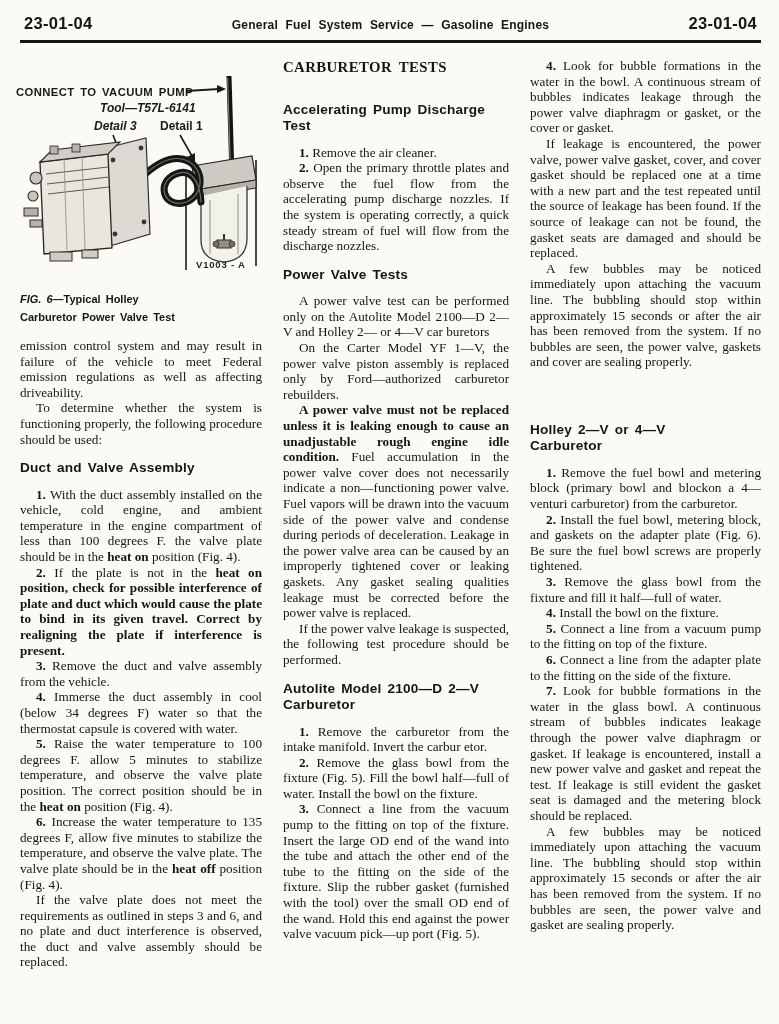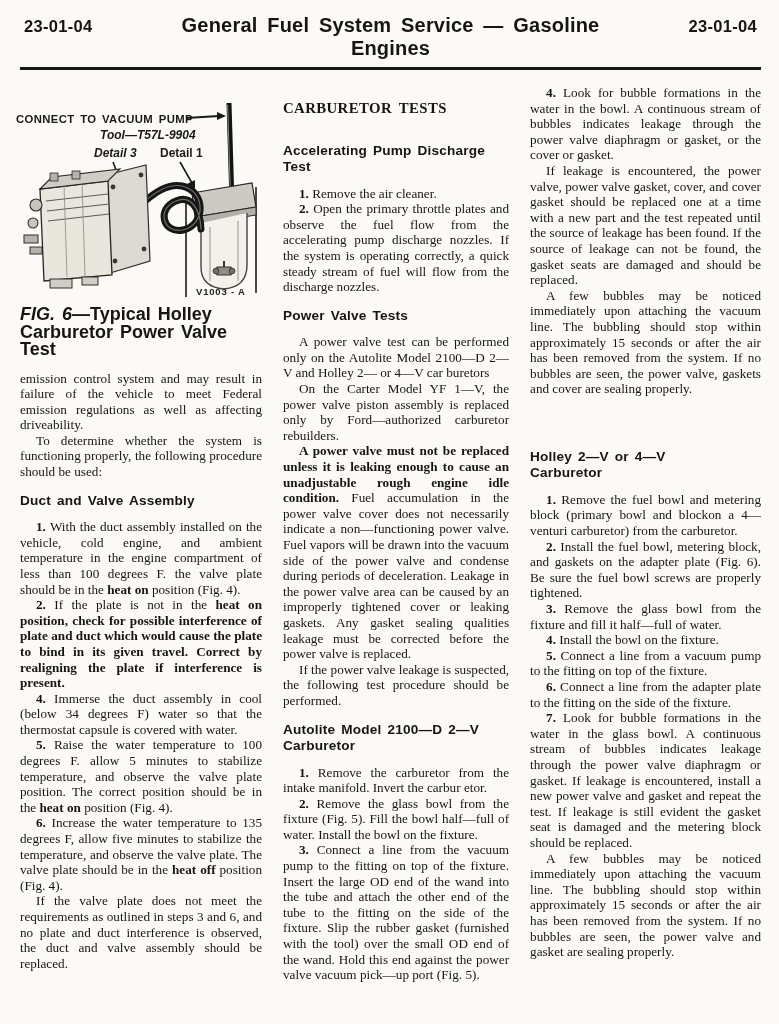--- a/index.html
+++ b/index.html
@@ -14,63 +14,63 @@
 
   
   .hdr {
     display:flex; align-items:baseline;
     font-family:"Liberation Sans","DejaVu Sans",sans-serif;
     font-weight:bold; font-size:16.5px;
     padding:6px 4px 7px 4px;
   }
   .hdr-num { width:120px; letter-spacing:0.3px; }
   .hdr-num.r { text-align:right; }
-  .hdr-title { flex:1; text-align:center; font-size:20px; word-spacing:4px; letter-spacing:0.2px; }
+  .hdr-title { flex:1; text-align:center; font-size:12px; word-spacing:4px; letter-spacing:0.2px; }
   .hdr-rule { border-top:3px solid #161616; }
 
   
   .cols { display:flex; gap:21px; padding-top:15px; }
   .col { font-size:13.2px; line-height:15.6px; text-align:justify; }
   .col-left  { width:242px; }
   .col-mid   { width:229px; }
   .col-right { width:234px; }
 
   .block-para { text-align:justify; }
   .block-para.indent { text-indent:16px; }
   .block-heading {
     font-family:"Liberation Sans","DejaVu Sans",sans-serif;
     font-weight:bold; font-size:13.6px; line-height:16.5px;
     margin:13px 0 10px 0; white-space:pre-line; text-align:left;
     letter-spacing:0.2px; word-spacing:2px;
   }
   .block-caps {
     font-family:"Liberation Serif","DejaVu Serif",serif;
     font-weight:bold; font-size:14.8px; letter-spacing:0.4px; word-spacing:3px;
-    margin:16px 0 26px 0; text-align:left;
+    margin:2px 0 26px 0; text-align:left;
   }
   .gap-large { margin-top:52px; }
   .bold { font-weight:bold; }
 
   
   .figure-wrap { position:relative; width:242px; height:221px; }
   .figure-wrap svg { position:absolute; left:0; top:0; }
   .fig-label {
     position:absolute;
     font-family:"Liberation Sans","DejaVu Sans",sans-serif;
     font-weight:bold; color:#1c1a18;
   }
   .lbl-connect { top:27px; left:-4px; font-size:11.3px; letter-spacing:0.4px; word-spacing:2px; }
   .lbl-tool    { top:43px; left:80px; font-size:12px; font-style:italic; }
   .lbl-d3      { top:61px; left:74px; font-size:12px; font-style:italic; }
   .lbl-d1      { top:61px; left:140px; font-size:12px; }
   .lbl-ref     { top:199px; left:176px; font-size:9.5px; letter-spacing:0.8px; color:#252320; }
   .fig-caption {
     font-family:"Liberation Sans","DejaVu Sans",sans-serif;
-    font-weight:bold; font-size:18px; line-height:17.5px;
-    white-space:pre-line; margin:0 0 12px 0; text-align:left;
+    font-weight:bold; font-size:11px; line-height:17.5px;
+    white-space:pre-line; margin:12px 0 12px 0; text-align:left;
     word-spacing:2px;
   }
   .fig-caption .fig-no { font-style:italic; }
 </style>
 </head>
 <body>
 
 <div class="page">
 
   <div class="hdr">
@@ -134,35 +134,36 @@
 
           <circle cx="16" cy="120" r="6" fill="#c6c4bc" stroke="#312f29" stroke-width="1.1"></circle>
           <circle cx="13" cy="138" r="5" fill="#c6c4bc" stroke="#312f29" stroke-width="1.1"></circle>
           <rect x="4" y="150" width="14" height="8" fill="#b5b3ab" stroke="#312f29" stroke-width="1"></rect>
           <rect x="10" y="162" width="12" height="7" fill="#b5b3ab" stroke="#312f29" stroke-width="1"></rect>
 
           <rect x="30" y="194" width="22" height="9" fill="#cfcdc5" stroke="#312f29" stroke-width="1"></rect>
           <rect x="62" y="192" width="16" height="8" fill="#cfcdc5" stroke="#312f29" stroke-width="1"></rect>
         </svg>
         <div class="fig-label lbl-connect">CONNECT TO VACUUM PUMP</div>
-        <div class="fig-label lbl-tool">Tool—T57L-9904</div>
+        <div class="fig-label lbl-tool">Tool—T57L-6141</div>
         <div class="fig-label lbl-d3">Detail 3</div>
         <div class="fig-label lbl-d1">Detail 1</div>
         <div class="fig-label lbl-ref">V1003 - A</div>
       </div>
 
       <div class="fig-caption"><span class="fig-no">FIG. 6</span><span>—Typical Holley
 Carburetor Power Valve Test</span></div>
 
       <div>
           <div class="block-para"><span>emission control system and may result in failure of the vehicle to meet Federal emission regulations as well as affecting driveability.</span></div>
           <div class="block-para indent"><span>To determine whether the system is functioning properly, the following procedure should be used:</span></div>
           <div class="block-heading"><span>Duct and Valve Assembly</span></div>
           <div class="block-para indent"><span class="bold">1. </span><span>With the duct assembly installed on the vehicle, cold engine, and ambient temperature in the engine compartment of less than 100 degrees F. the valve plate should be in the </span><span class="bold">heat on</span><span> position (Fig. 4).</span></div>
           <div class="block-para indent"><span class="bold">2. </span><span>If the plate is not in the </span><span class="bold">heat on position, check for possible interference of plate and duct which would cause the plate to bind in its given travel. Correct by realigning the plate if interference is present.</span></div>
+          <div class="block-para indent"><span class="bold">3. </span><span>Remove the duct and valve assembly from the vehicle.</span></div>
           <div class="block-para indent"><span class="bold">4. </span><span>Immerse the duct assembly in cool (below 34 degrees F) water so that the thermostat capsule is covered with water.</span></div>
           <div class="block-para indent"><span class="bold">5. </span><span>Raise the water temperature to 100 degrees F. allow 5 minutes to stabilize temperature, and observe the valve plate position. The correct position should be in the </span><span class="bold">heat on</span><span> position (Fig. 4).</span></div>
           <div class="block-para indent"><span class="bold">6. </span><span>Increase the water temperature to 135 degrees F, allow five minutes to stabilize the temperature, and observe the valve plate. The valve plate should be in the </span><span class="bold">heat off</span><span> position (Fig. 4).</span></div>
           <div class="block-para indent"><span>If the valve plate does not meet the requirements as outlined in steps 3 and 6, and no plate and duct interference is observed, the duct and valve assembly should be replaced.</span></div>
         </div>
     </div>
 
     <div class="col col-mid">
         <div class="block-caps"><span>CARBURETOR TESTS</span></div>
         <div class="block-heading"><span>Accelerating Pump Discharge

